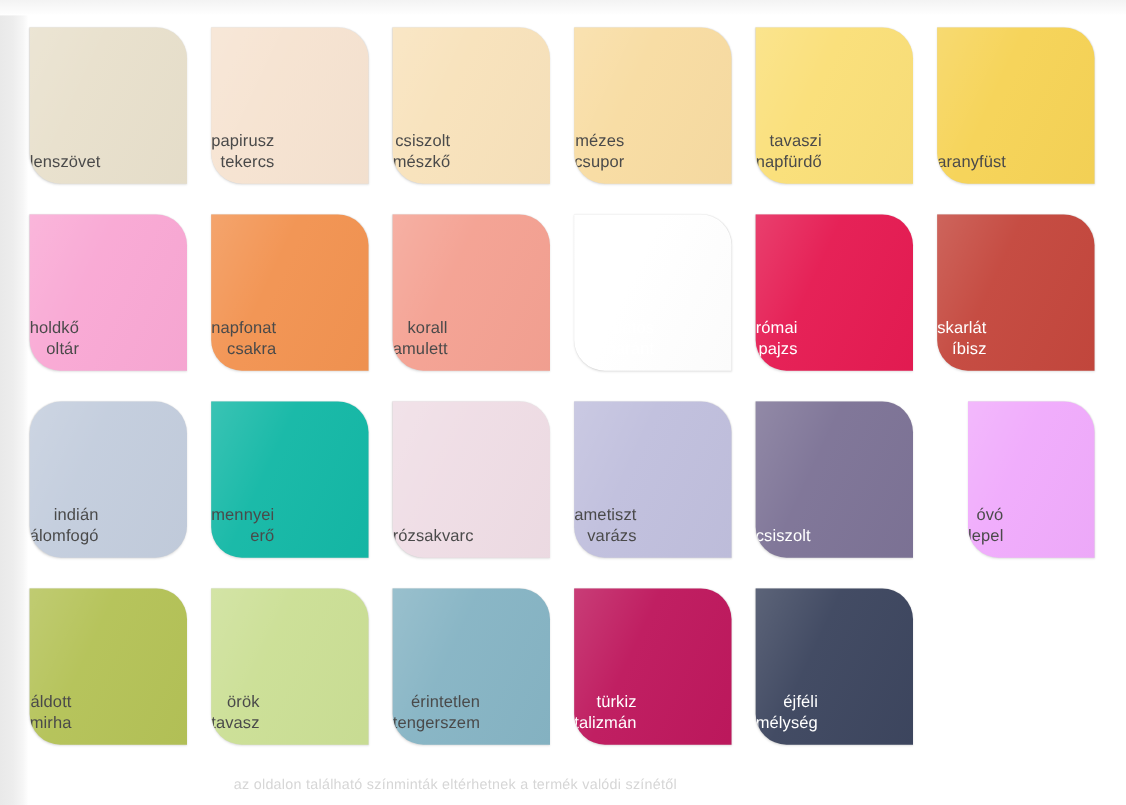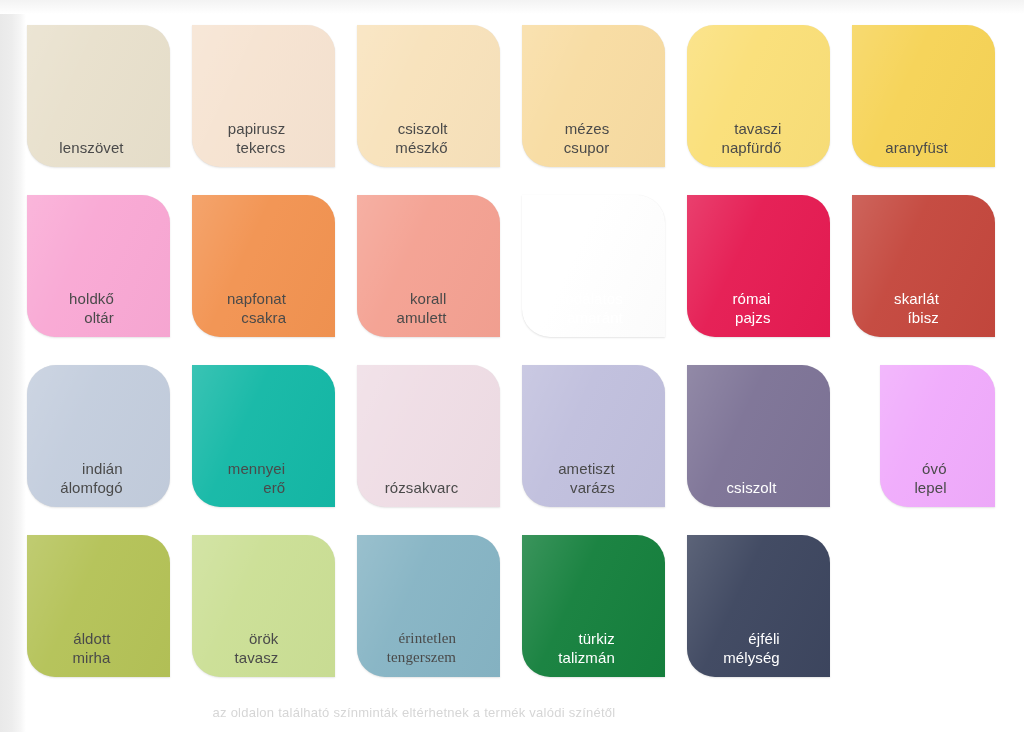--- a/index.html
+++ b/index.html
@@ -49,21 +49,21 @@
     column-gap: 22px;
     row-gap: 28px;
   }
 
   .swatch {
     position: relative;
     box-sizing: border-box;
     border-radius: 0 28px 0 28px;
     display: flex;
     flex-direction: column;
-    align-items: center;
+    align-items: flex-start;
     justify-content: flex-end;
     padding: 4px 14px 10px 0;
     box-shadow: 0 1px 2px rgba(0,0,0,0.10), 0 0 1px rgba(0,0,0,0.07);
     overflow: hidden;
   }
   
   .swatch::after {
     content: "";
     position: absolute;
     inset: 0;
@@ -119,21 +119,21 @@
         <div>csiszolt</div>
         <div>mészkő</div>
       </div>
     </div>
     <div class="swatch dark-text" style="background-color: rgb(248, 220, 162);">
       <div class="swatch-label">
         <div>mézes</div>
         <div>csupor</div>
       </div>
     </div>
-    <div class="swatch dark-text" style="background-color: rgb(250, 223, 120); border-radius: 27px;">
+    <div class="swatch dark-text" style="background-color: rgb(250, 223, 120);">
       <div class="swatch-label">
         <div>tavaszi</div>
         <div>napfürdő</div>
       </div>
     </div>
     <div class="swatch dark-text" style="background-color: rgb(246, 211, 86);">
       <div class="swatch-label">
         <div>aranyfüst</div>
       </div>
     </div>
@@ -212,27 +212,27 @@
         <div>áldott</div>
         <div>mirha</div>
       </div>
     </div>
     <div class="swatch dark-text" style="background-color: rgb(203, 223, 149);">
       <div class="swatch-label">
         <div>örök</div>
         <div>tavasz</div>
       </div>
     </div>
-    <div class="swatch dark-text" style="background-color: rgb(134, 180, 196); font-family: Liberation Serif, serif;">
+    <div class="swatch dark-text" style="background-color: rgb(134, 180, 196);">
       <div class="swatch-label">
         <div>érintetlen</div>
         <div>tengerszem</div>
       </div>
     </div>
-    <div class="swatch light-text" style="background-color: #15803d;">
+    <div class="swatch light-text" style="background-color: #be185d;">
       <div class="swatch-label">
         <div>türkiz</div>
         <div>talizmán</div>
       </div>
     </div>
     <div class="swatch light-text" style="background-color: rgb(61, 70, 95);">
       <div class="swatch-label">
         <div>éjféli</div>
         <div>mélység</div>
       </div>

